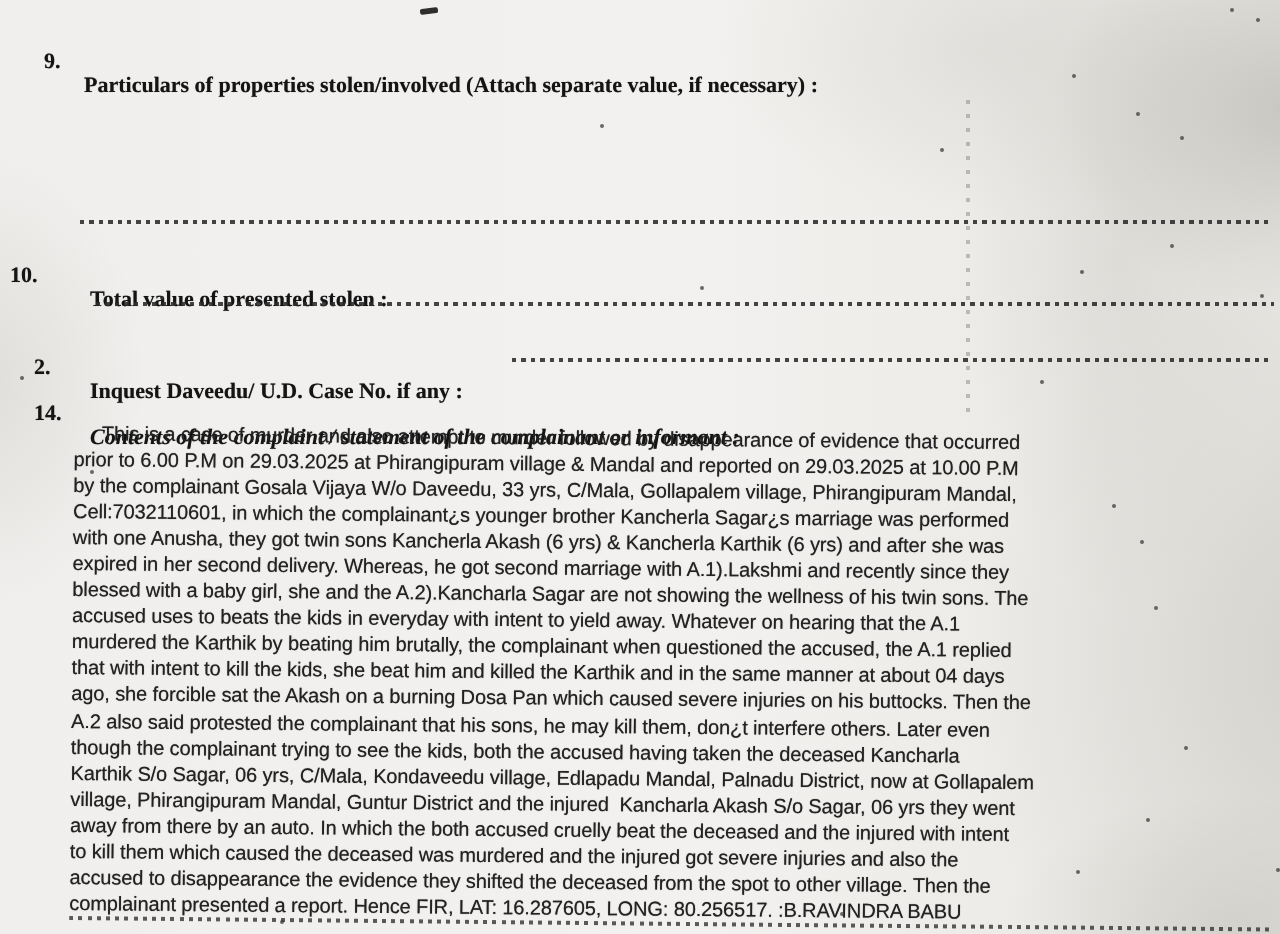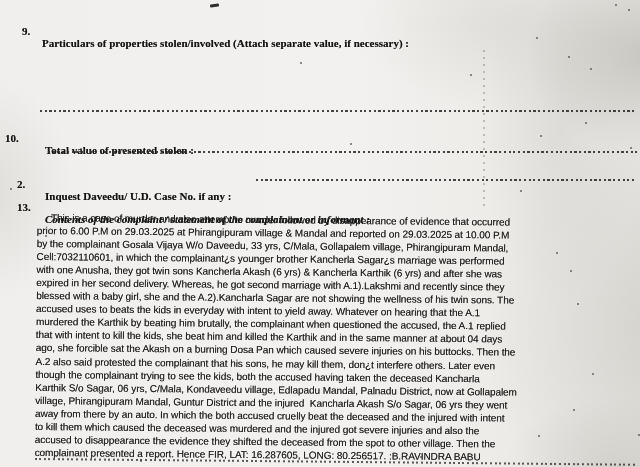--- a/index.html
+++ b/index.html
@@ -63,21 +63,21 @@
 
   <div class="rule" style="top:151px;left:48px;width:589px;"></div>
 
   <div class="form-item" style="top:166px;">
     <span class="num" style="left:17px;">2.</span>
     <span class="lbl" style="left:45px;">Inquest Daveedu/ U.D. Case No. if any :</span>
   </div>
   <div class="rule" style="top:179px;left:256px;width:378px;"></div>
 
   <div class="form-item" style="top:189px;">
-    <span class="num" style="left:17px;">13.</span>
+    <span class="num" style="left:17px;">14.</span>
     <span class="lbl" style="left:45px;font-style:italic;">Contents of the complaint / statement of the complainant or informant :</span>
   </div>
 
   <div class="fold" style="left:483px;top:50px;height:158px;"></div>
 
   <div class="complaint">
     <div class="para-underline"></div>
   <div class="cline indent">This is a case of murder and also attempt to murder followed by disappearance of evidence that occurred</div>
       <div class="cline">prior to 6.00 P.M on 29.03.2025 at Phirangipuram village &amp; Mandal and reported on 29.03.2025 at 10.00 P.M</div>
       <div class="cline">by the complainant Gosala Vijaya W/o Daveedu, 33 yrs, C/Mala, Gollapalem village, Phirangipuram Mandal,</div>

